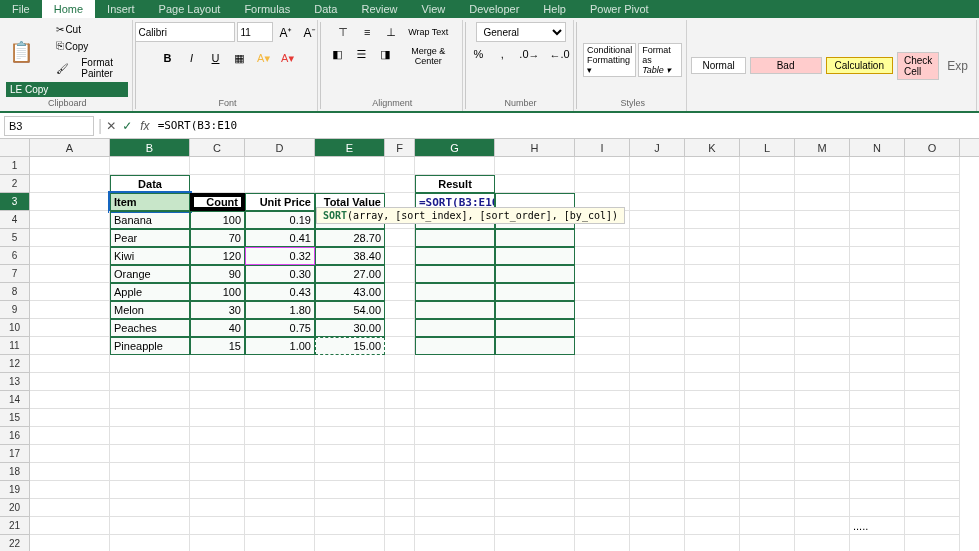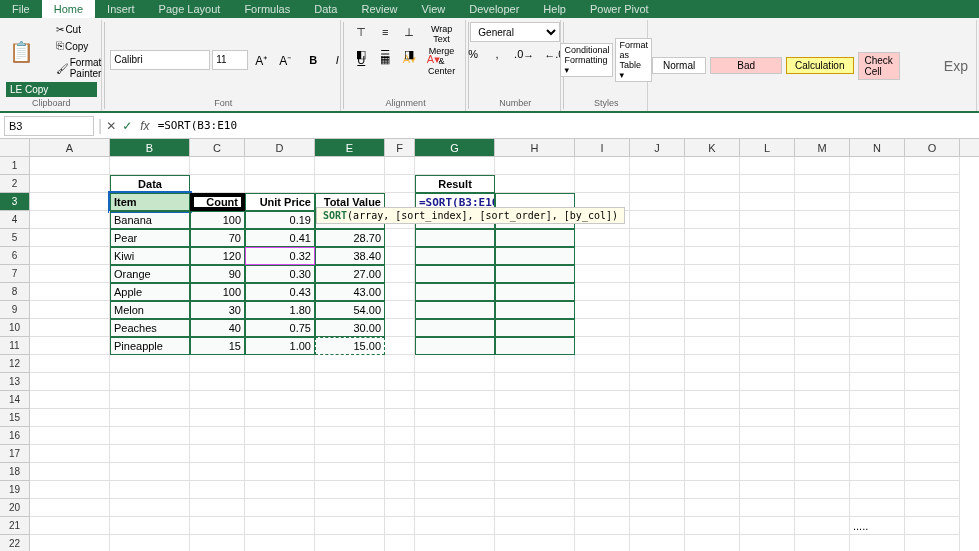--- a/index.html
+++ b/index.html
@@ -100,21 +100,21 @@
         <button class="ribbon-btn" style="flex-direction:row; background:#217346; color:white; width:100%; font-size:10px; padding:2px 4px; border-radius:0; border:none;">
           <span>LE Copy</span>
         </button>
       </div>
       <div class="rg-label">Clipboard</div>
     </div>
 
     <div class="separator"></div>
 
     <div class="rg" style="min-width:160px;">
-      <div class="rg-top" style="gap:6px;">
+      <div class="rg-top" style="flex-direction:column; gap:6px;">
         <div style="display:flex; gap:2px; align-items:center;">
           <input class="font-name-box" type="text" value="Calibri" style="">
           <input class="font-size-box" type="text" value="11" style="">
           <button class="format-btn" style="font-size:12px;">A⁺</button>
           <button class="format-btn" style="font-size:12px;">A⁻</button>
         </div>
         <div style="display:flex; gap:2px; align-items:center;">
           <button class="format-btn bold">B</button>
           <button class="format-btn italic">I</button>
           <button class="format-btn" style="text-decoration:underline;">U</button>
@@ -167,34 +167,34 @@
 
     <div class="rg" style="min-width:80px;">
       <div class="rg-top" style="flex-direction:column; align-items:center; justify-content:center; gap:2px;">
         <div style="display:flex; align-items:center; gap:2px;">
           <div style="border:1px solid #c8c8c8; padding:1px 3px; font-size:9px; background:white; cursor:pointer;">
             <div style="font-size:9px;">Conditional</div>
             <div style="font-size:9px;">Formatting ▾</div>
           </div>
           <div style="border:1px solid #c8c8c8; padding:1px 3px; font-size:9px; background:white; cursor:pointer;">
             <div style="font-size:9px;">Format as</div>
-            <div style="font-size:9px;">Table ▾</div>
+            <div style="font-size:9px;font-style:italic;">Table ▾</div>
           </div>
         </div>
       </div>
       <div class="rg-label">Styles</div>
     </div>
 
     <div style="display:flex; flex-direction:column; padding:2px 4px; border-right:1px solid #d0d0d0;">
       <div style="display:flex; gap:4px; align-items:center; flex:1;">
         <div style="border:1px solid #c8c8c8; padding:2px 10px; font-size:10px; background:white; cursor:pointer;">Normal</div>
         <div style="border:1px solid #c8c8c8; padding:2px 26px; font-size:10px; background:#ffcccc; cursor:pointer;">Bad</div>
         <div style="border:1px solid #c8c8c8; padding:2px 8px; font-size:10px; background:#ffff99; cursor:pointer; border-color:#cc9900;">Calculation</div>
         <div style="border:1px solid #c8c8c8; padding:2px 6px; font-size:10px; background:#ffcccc; cursor:pointer;">Check Cell</div>
-        <div style="font-size:14px; padding:2px 4px; cursor:pointer; color:#666;margin-left:36px;">Exp</div>
+        <div style="font-size:12px; padding:2px 4px; cursor:pointer; color:#666;">Exp</div>
       </div>
     </div>
   </div>
 
   <div class="formula-bar">
     <input class="name-box" type="text" value="B3" style="">
     <span style="color:#c8c8c8; font-size:16px; user-select:none;">|</span>
     <span class="formula-cancel" style="cursor:pointer; color:#555; font-size:12px;">✕</span>
     <span class="formula-check" style="cursor:pointer; color:#217346; font-size:12px; margin-left:2px;">✓</span>
     <span style="color:#555; font-size:12px; margin:0 4px; font-style:italic; cursor:pointer;">fx</span>

